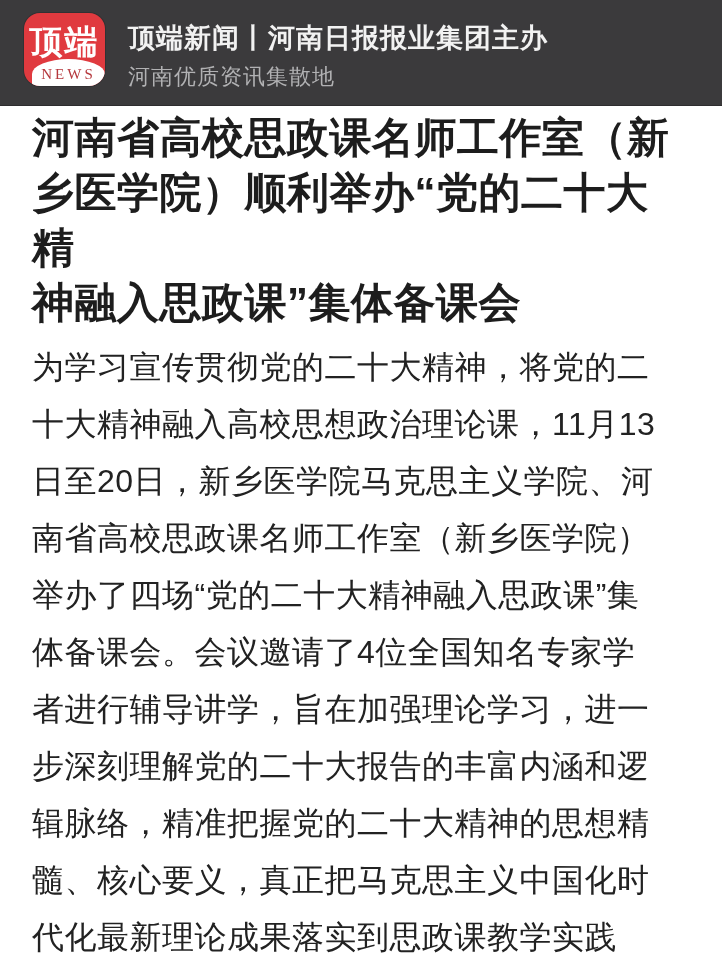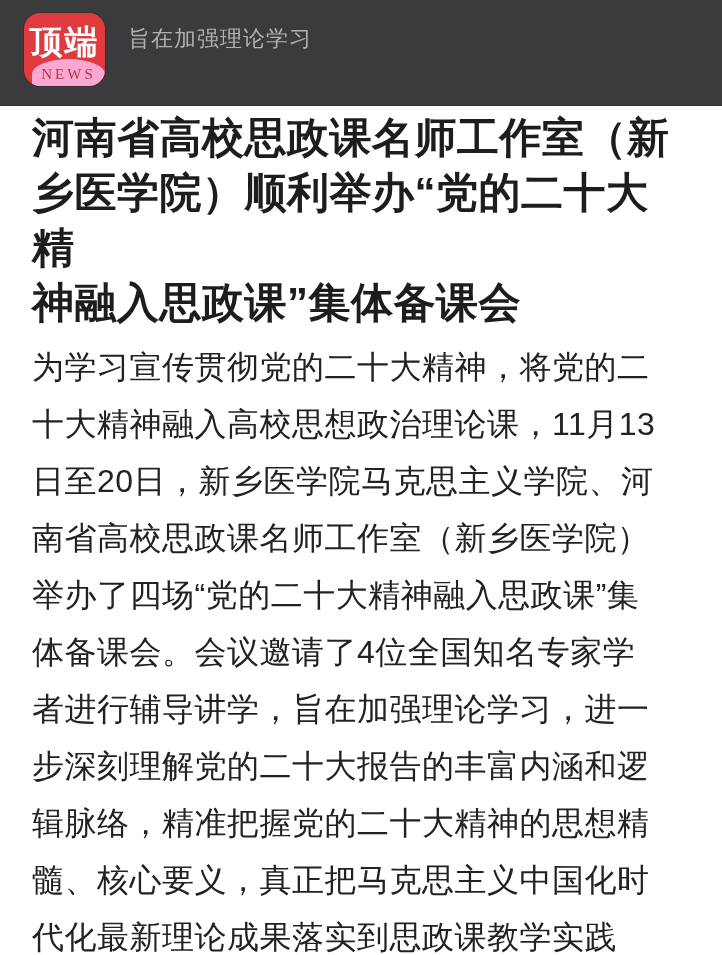--- a/index.html
+++ b/index.html
@@ -42,21 +42,21 @@
     font-family: "Liberation Serif", serif;
     font-weight: bold;
     font-size: 33px;
     letter-spacing: 2px;
     padding-top: 4px;
   }
   .logo-bottom {
     position: absolute;
     left: 8px; right: 0; bottom: 0;
     height: 27px;
-    background: #f9a8d4;
+    background: #ffffff;
     border-radius: 50% 50% 0 0 / 15px 15px 0 0;
     display: flex;
     align-items: center;
     justify-content: center;
     color: var(--news-red, #b5373c);
     font-family: "Liberation Serif", serif;
     font-size: 15px;
     letter-spacing: 3px;
     padding-top: 3px;
   }
@@ -106,21 +106,22 @@
 </style>
 </head>
 <body>
 
 <header class="masthead">
   <div class="logo">
     <div class="logo-top">顶端</div>
     <div class="logo-bottom">NEWS</div>
   </div>
   <div class="masthead-text">
-    <div class="masthead-subtitle">旨在加强理论学习</div>
+    <div class="masthead-title">顶端新闻丨河南日报报业集团主办</div>
+    <div class="masthead-subtitle">河南优质资讯集散地</div>
   </div>
 </header>
 
 <main class="article">
   <h1 class="article-title">河南省高校思政课名师工作室（新
 乡医学院）顺利举办“党的二十大精
 神融入思政课”集体备课会</h1>
   <p class="article-body">为学习宣传贯彻党的二十大精神，将党的二
 十大精神融入高校思想政治理论课，11月13
 日至20日，新乡医学院马克思主义学院、河

